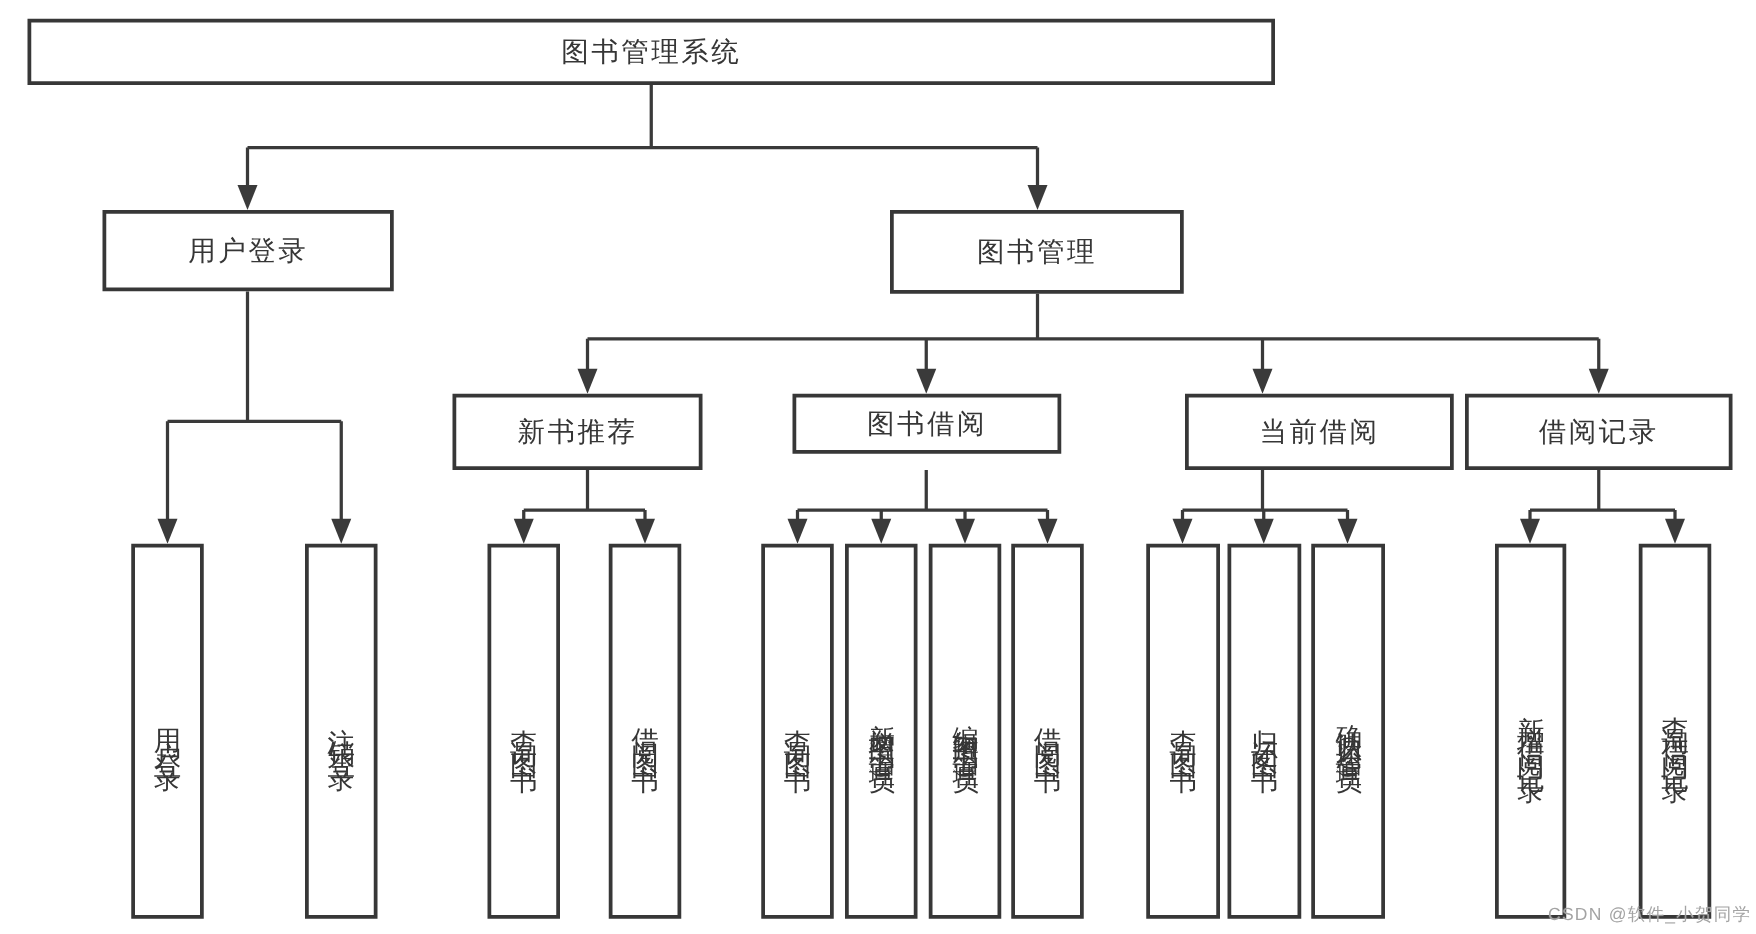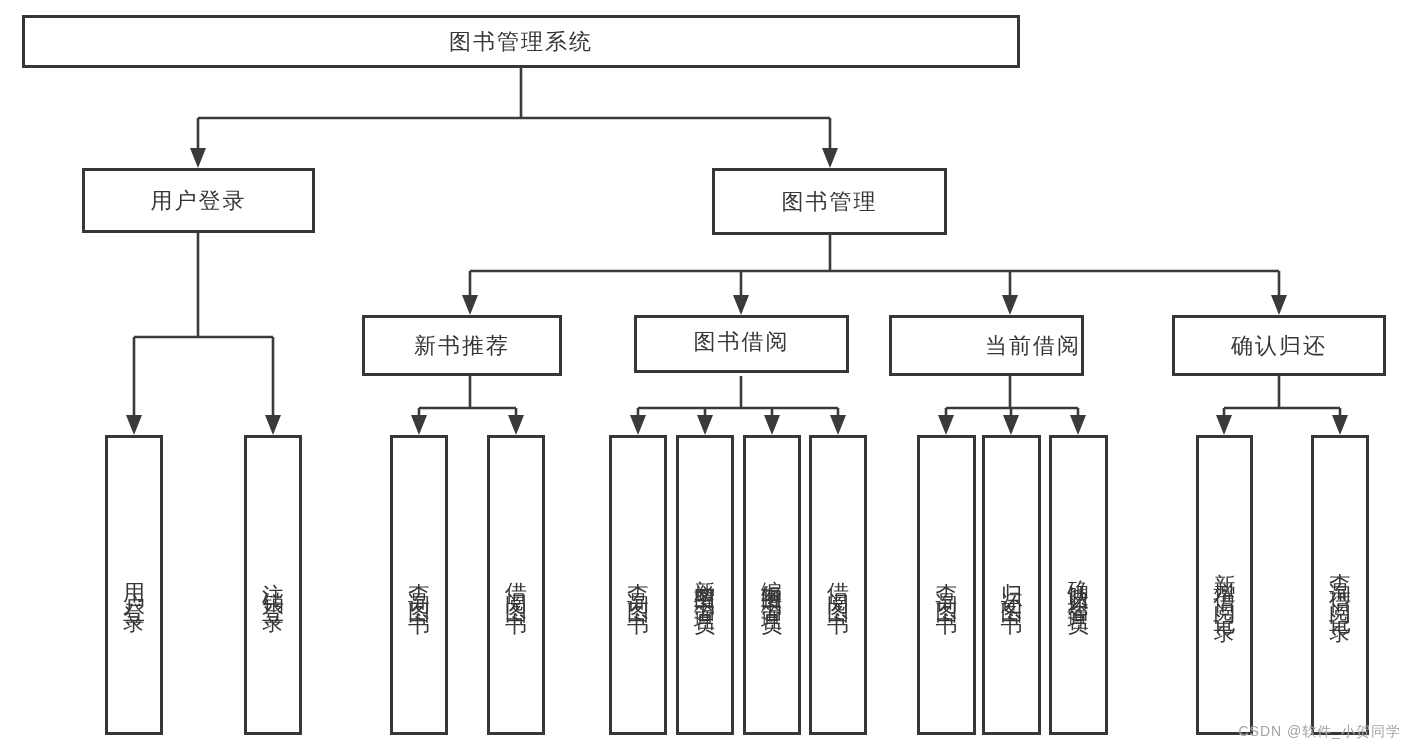--- a/index.html
+++ b/index.html
@@ -44,22 +44,22 @@
     font-size:14px;
     letter-spacing:1px;
     z-index:3;
     text-shadow:0 0 1px rgba(255,255,255,0.6);
   }
   
   .n-root          {left:22px;  top:15px;  width:998px; height:53px;}
   .n-user-login    {left:82px;  top:168px; width:233px; height:65px;}
   .n-book-mgmt     {left:712px; top:168px; width:235px; height:67px;}
   .n-new-books     {left:362px; top:315px; width:200px; height:61px;}
-  .n-book-borrow   {left:634px; top:315px; width:215px; height:58px;font-family:Liberation Mono, monospace;}
-  .n-current-borrow{left:889px; top:315px; width:195px; height:61px;justify-content:flex-end;}
+  .n-book-borrow   {left:634px; top:315px; width:215px; height:48px;}
+  .n-current-borrow{left:948px; top:315px; width:215px; height:61px;}
   .n-borrow-records{left:1172px;top:315px; width:214px; height:61px;}
   .leaf{top:435px;width:58px;height:300px;}
   .n-ul-user-login {left:105px;}
   .n-ul-logout     {left:244px;}
   .n-nb-query      {left:390px;}
   .n-nb-borrow     {left:487px;}
   .n-bb-query      {left:609px;}
   .n-bb-add        {left:676px;}
   .n-bb-edit       {left:743px;}
   .n-bb-borrow     {left:809px;}
@@ -128,21 +128,21 @@
   <div class="node n-new-books">
     <span>新书推荐</span>
   </div>
   <div class="node n-book-borrow">
     <span>图书借阅</span>
   </div>
   <div class="node n-current-borrow">
     <span>当前借阅</span>
   </div>
   <div class="node n-borrow-records">
-    <span>确认归还</span>
+    <span>借阅记录</span>
   </div>
 
   <div class="node vnode leaf n-ul-user-login">
     <span>用户登录</span>
   </div>
   <div class="node vnode leaf n-ul-logout">
     <span>注销登录</span>
   </div>
 
   <div class="node vnode leaf n-nb-query">

